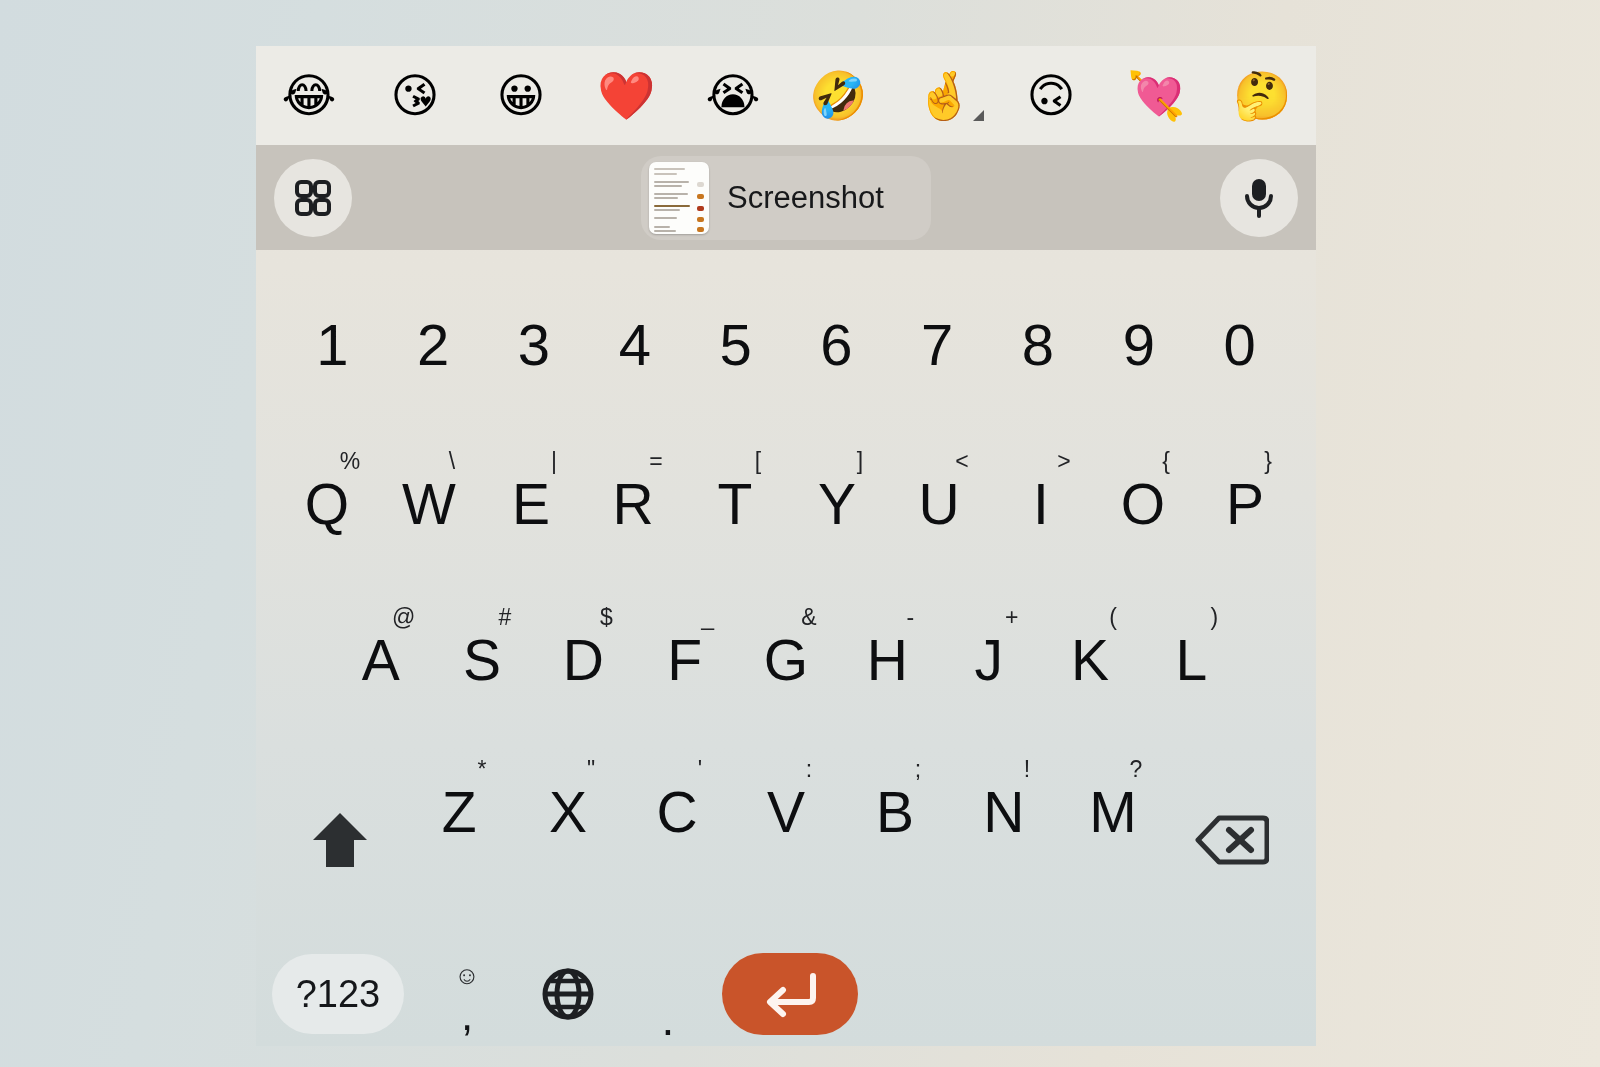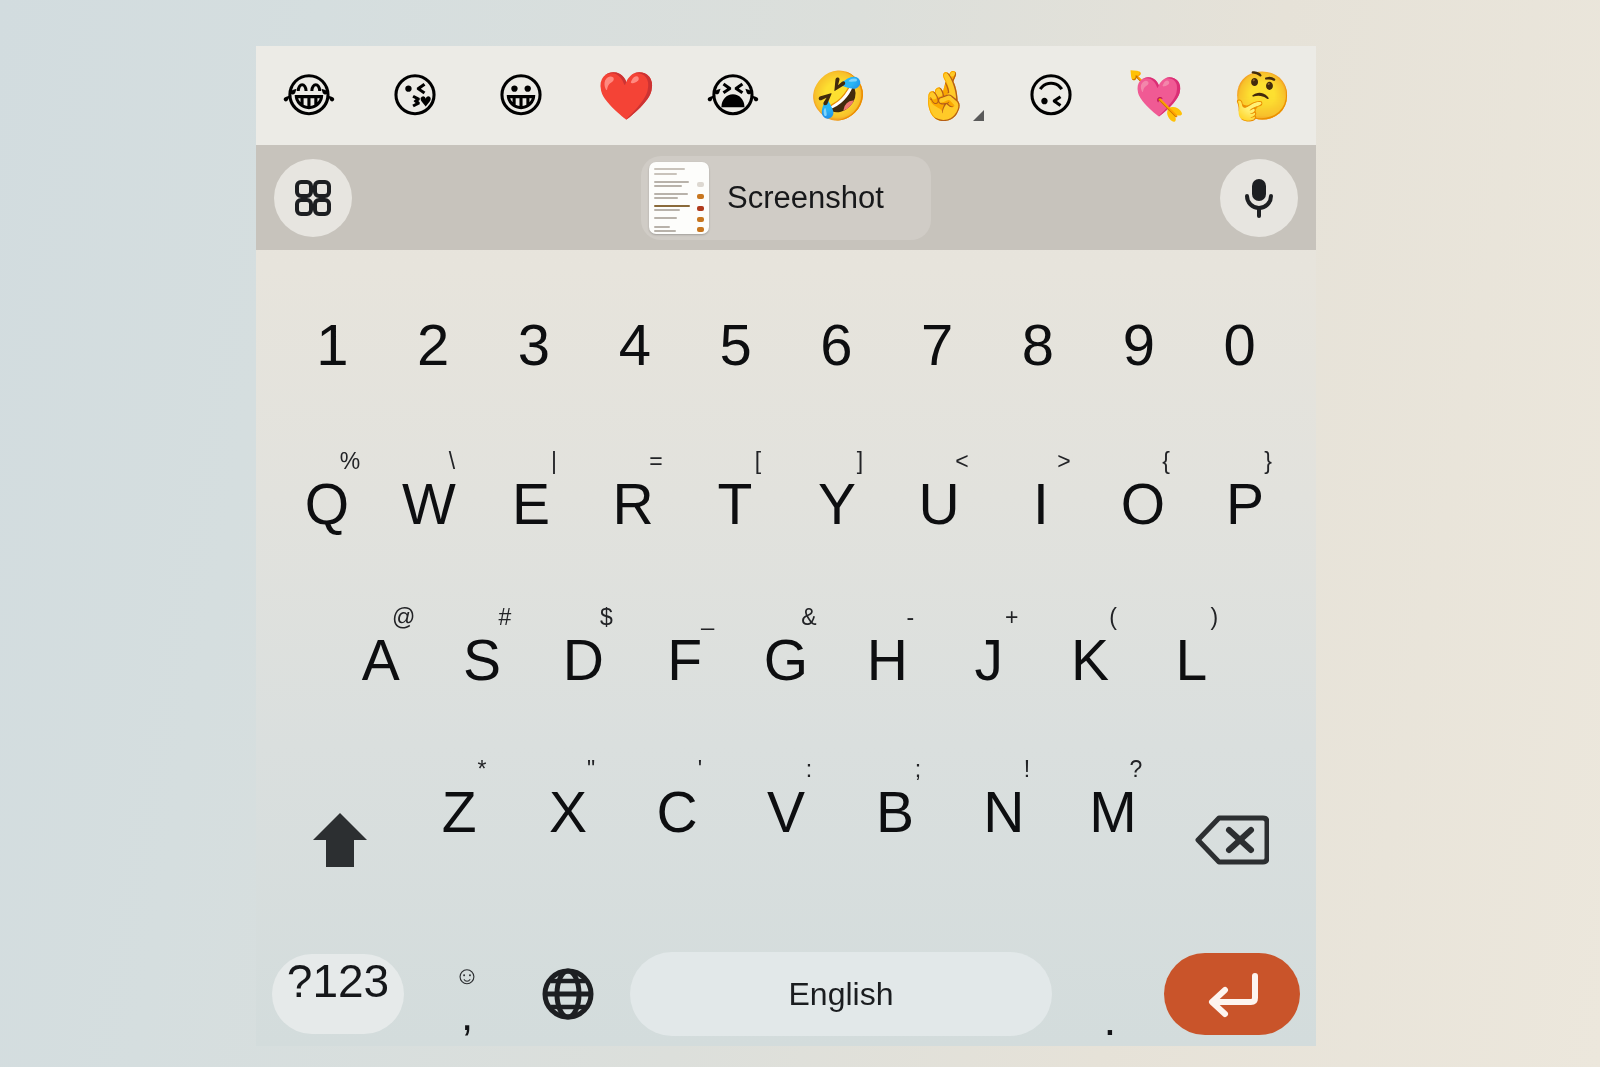--- a/index.html
+++ b/index.html
@@ -152,22 +152,22 @@
   #row-bottom {
     position:absolute; left:0; top:890px;
     width:1060px; height:116px;
     display:flex; align-items:center;
     padding:0 16px;
   }
   #num-sym-key {
     width:132px; height:80px; flex:none;
     border-radius:40px;
     background:#e6eaea;
-    display:flex; justify-content:center;
-    font-size:46px; color:#15171a; font-weight:500;
+    display:flex; align-items:center; justify-content:center;
+    font-size:38px; color:#15171a; font-weight:500;
     margin-right:14px;
   }
   #comma-key {
     width:98px; flex:none;
     display:flex; flex-direction:column; align-items:center;
     justify-content:center; gap:16px;
   }
   #comma-key .smiley { font-size:25px; line-height:1; color:#2a2c2f; }
   #comma-key .comma  { font-size:44px; line-height:.5; color:#121316; }
   #globe-key {
@@ -468,23 +468,20 @@
     <div id="globe-key">
       <svg width="54" height="54" viewBox="0 0 54 54">
         <circle cx="27" cy="27" r="23" fill="none" stroke="#1d1f22" stroke-width="5"></circle>
         <ellipse cx="27" cy="27" rx="11" ry="23" fill="none" stroke="#1d1f22" stroke-width="5"></ellipse>
         <line x1="5" y1="27" x2="49" y2="27" stroke="#1d1f22" stroke-width="5"></line>
         <line x1="9.5" y1="14" x2="44.5" y2="14" stroke="#1d1f22" stroke-width="4.5"></line>
         <line x1="9.5" y1="40" x2="44.5" y2="40" stroke="#1d1f22" stroke-width="4.5"></line>
       </svg>
     </div>
 
-    <div id="space-key">
-      <span>English</span>
-    </div>
 
     <div id="period-key">
       <span>.</span>
     </div>
 
     <div id="enter-key">
       <svg width="62" height="52" viewBox="0 0 62 52">
         <path d="M54 8 L54 30 Q54 34 50 34 L12 34" fill="none" stroke="#fdf4ef" stroke-width="6" stroke-linecap="round" stroke-linejoin="round"></path>
         <polyline points="24,22 11,34 24,46" fill="none" stroke="#fdf4ef" stroke-width="6" stroke-linecap="round" stroke-linejoin="round"></polyline>
       </svg>

